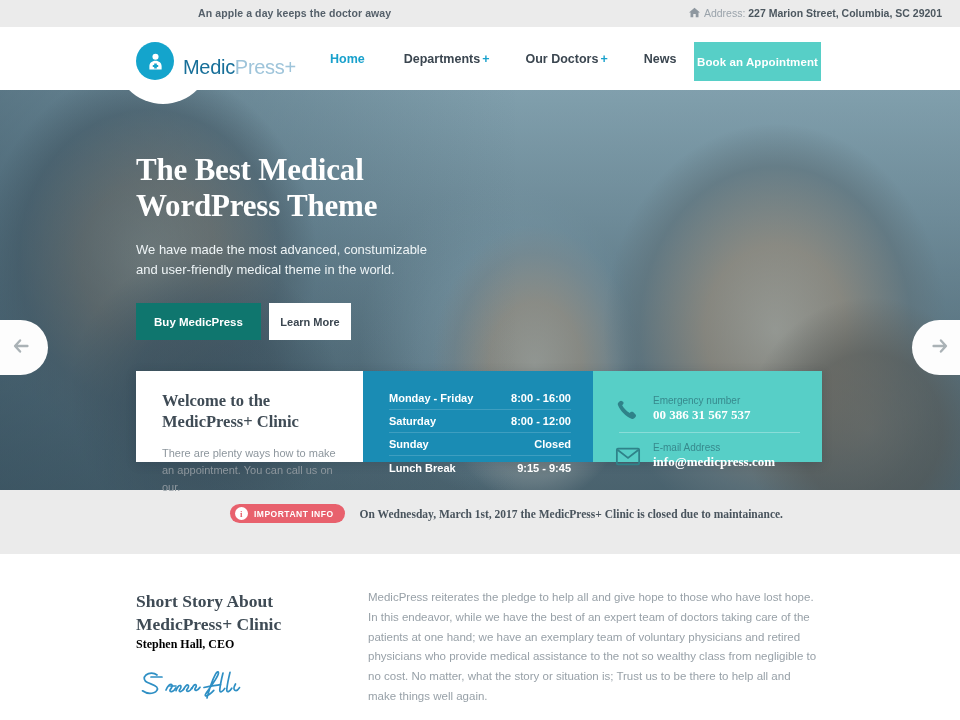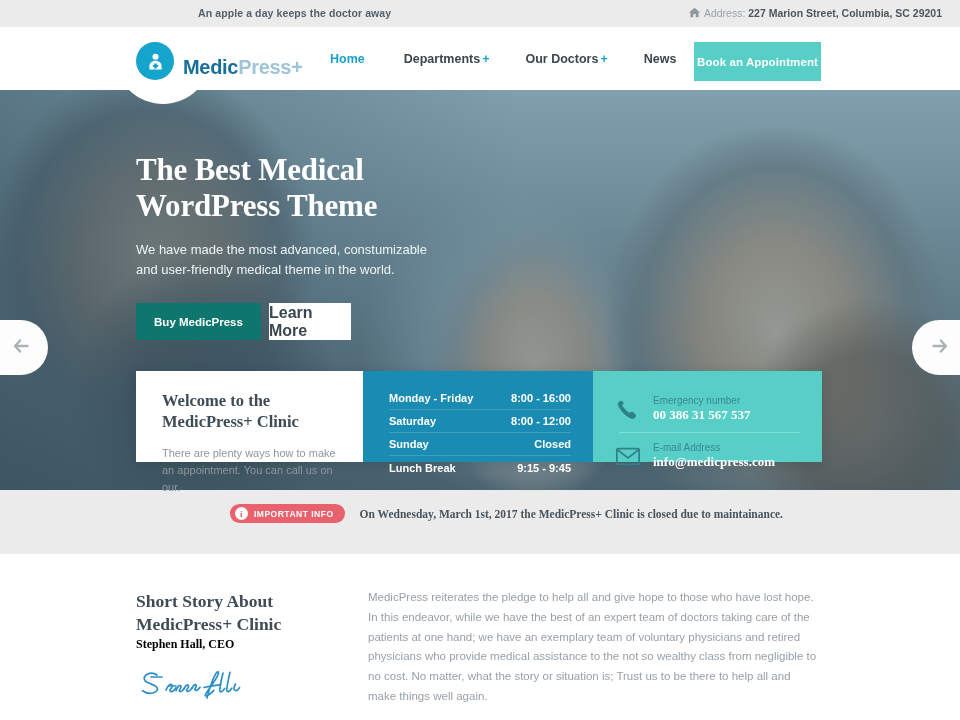--- a/index.html
+++ b/index.html
@@ -45,21 +45,21 @@
   .logo-wrap {
     position:absolute; left:136px; top:42px;
     display:flex; align-items:center; pointer-events:auto;
   }
   .logo-badge {
     width:38px; height:38px; border-radius:50%;
     background:#14a4cc; display:flex; align-items:center; justify-content:center;
     flex:none;
   }
   .logo-text {
-    margin-left:9px; font-size:20px; font-weight:bold;
+    margin-left:9px; font-size:20px; font-weight:normal;
     letter-spacing:-.3px; white-space:nowrap;margin-top:12px;
   }
   .logo-text .p1 { color:#176f99; }
   .logo-text .p2 { color:#9ec4da; }
 
   .nav {
     position:absolute; left:330px; top:52px;
     display:flex; align-items:center; gap:8px; pointer-events:auto;
   }
   .nav-item {
@@ -148,21 +148,21 @@
     line-height:1.52; width:315px;
   }
   .hero-btns { margin-top:24px; display:flex; }
   .btn-buy {
     width:125px; height:37px; background:#0f766e; color:#fff;
     font-size:11.5px; font-weight:bold;
     display:flex; align-items:center; justify-content:center; cursor:pointer;
   }
   .btn-learn {
     width:82px; height:37px; background:#ffffff; color:#3b4650;
-    font-size:16px; font-weight:bold; margin-left:8px;
+    font-size:11px; font-weight:bold; margin-left:8px;
     display:flex; align-items:center; justify-content:center; cursor:pointer;
   }
 
   .slider-arrow {
     position:absolute; top:230px; width:55px; height:55px;
     background:#fdfdfd; display:flex; align-items:center; justify-content:center;
     cursor:pointer; z-index:3;
   }
   .slider-arrow.left  { left:-7px;  border-radius:0 28px 28px 0; }
   .slider-arrow.right { right:-7px; border-radius:28px 0 0 28px; }

